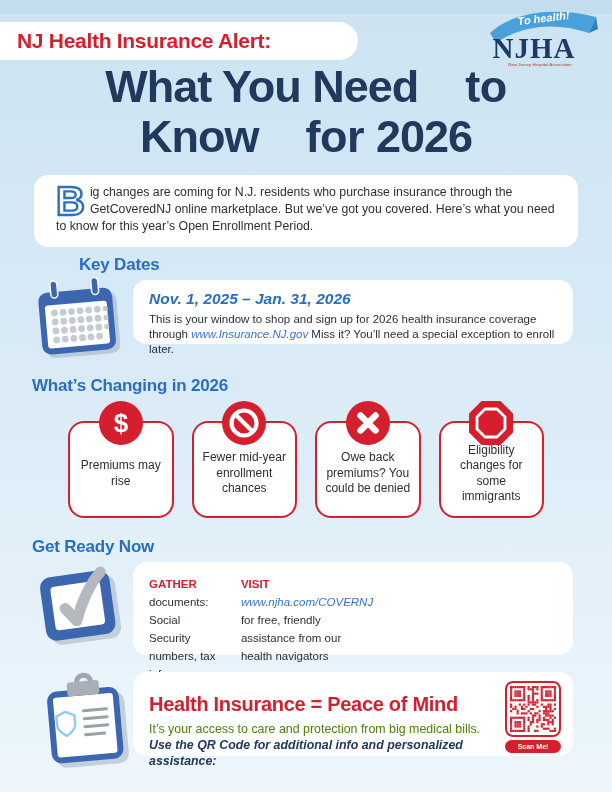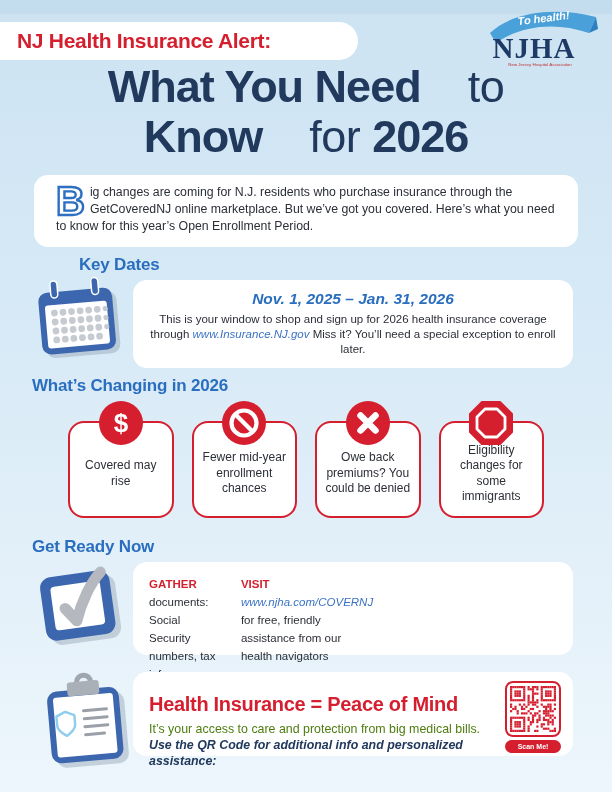--- a/index.html
+++ b/index.html
@@ -8,30 +8,30 @@
     font-family:"Liberation Sans",sans-serif;
     background:linear-gradient(180deg,#cde3f2 0%,#d6e9f6 38%,#e3f0f9 72%,#edf6fc 100%);
   }
   .top-strip{position:absolute;left:0;top:0;width:612px;height:14px;background:#c3dcee;}
   .alert-pill{position:absolute;left:0;top:22px;width:358px;height:38px;background:#fff;
     border-radius:0 20px 20px 0;display:flex;align-items:center;padding-left:17px;box-sizing:border-box;}
   .alert-pill .alert-text{color:#d51f2f;font-weight:bold;font-size:21px;letter-spacing:-0.3px;}
   .logo{position:absolute;top:6px;right:10px;width:120px;height:66px;}
   .title{position:absolute;top:62px;left:0;width:612px;text-align:center;color:#21395c;
     font-size:45px;line-height:50px;font-weight:bold;letter-spacing:-1px;}
-  .title .light{font-weight:normal;letter-spacing:-0.5px;margin-left:35px;}
+  .title .light{font-weight:bold;letter-spacing:-0.5px;margin-left:35px;}
   .white-box{background:#fff;border-radius:14px;box-sizing:border-box;position:absolute;}
   .intro-box{left:34px;top:175px;width:544px;height:72px;padding:9px 15px 8px 22px;
     font-size:12.3px;line-height:17px;color:#2b2f36;}
   .dropcap{float:left;font-size:40px;line-height:33px;font-weight:bold;margin:1px 5px 0 0;
     color:#2d6fc0;-webkit-text-fill-color:#ffffff;-webkit-text-stroke:2.4px #2d6fc0;}
   .section-heading{position:absolute;left:32px;color:#2a6ebf;font-size:17px;font-weight:bold;letter-spacing:-0.2px;}
   .h-keydates{top:255px;margin-left:47px;} .h-changing{top:376px;} .h-getready{top:537px;}
   .icon-wrap{position:absolute;}
-  .keydates-box{left:133px;top:280px;width:440px;height:88px;padding:8px 16px 8px 16px;text-align:center;}
+  .keydates-box{left:133px;top:280px;width:440px;height:64px;padding:8px 16px 8px 16px;}
   .date-range{color:#2a6ebf;font-style:italic;font-weight:bold;font-size:15.5px;margin:2px 0 4px;}
   .small-body{font-size:11.5px;line-height:15px;color:#2b2f36;}
   .link{color:#3a72c4;font-style:italic;}
   .cards-row{position:absolute;left:68px;top:421px;width:476px;height:97px;display:flex;gap:18px;}
   .card{position:relative;flex:1;background:#fff;border:2px solid #d51f2f;border-radius:16px;
     display:flex;align-items:center;justify-content:center;text-align:center;
     font-size:12px;line-height:15.5px;color:#2b2f36;padding:16px 7px 8px;}
   .card-icon{position:absolute;top:-22px;left:50%;transform:translateX(-50%);width:44px;height:44px;}
   .getready-box{left:133px;top:562px;width:440px;height:93px;padding:13px 16px 10px;
     display:grid;grid-template-columns:1fr 1fr 1fr 1fr;column-gap:16px;row-gap:13px;
@@ -121,21 +121,21 @@
 </div>
 
 <div class="section-heading h-changing">What’s Changing in 2026</div>
 
 <div class="cards-row">
   <div class="card">
     <svg class="card-icon" viewBox="0 0 44 44">
       <circle cx="22" cy="22" r="22" fill="#d51f2f"></circle>
       <text x="22" y="31" font-size="26" font-weight="bold" fill="#ffffff" text-anchor="middle" font-family="Liberation Sans, sans-serif">$</text>
     </svg>
-    <span>Covered may rise</span>
+    <span>Premiums may rise</span>
   </div>
   <div class="card">
     <svg class="card-icon" viewBox="0 0 44 44">
       <circle cx="22" cy="22" r="22" fill="#d51f2f"></circle>
       <circle cx="22" cy="22" r="12.5" fill="none" stroke="#ffffff" stroke-width="4.2"></circle>
       <line x1="13.5" y1="13.5" x2="30.5" y2="30.5" stroke="#ffffff" stroke-width="4.2"></line>
     </svg>
     <span>Fewer mid-year enrollment chances</span>
   </div>
   <div class="card">

